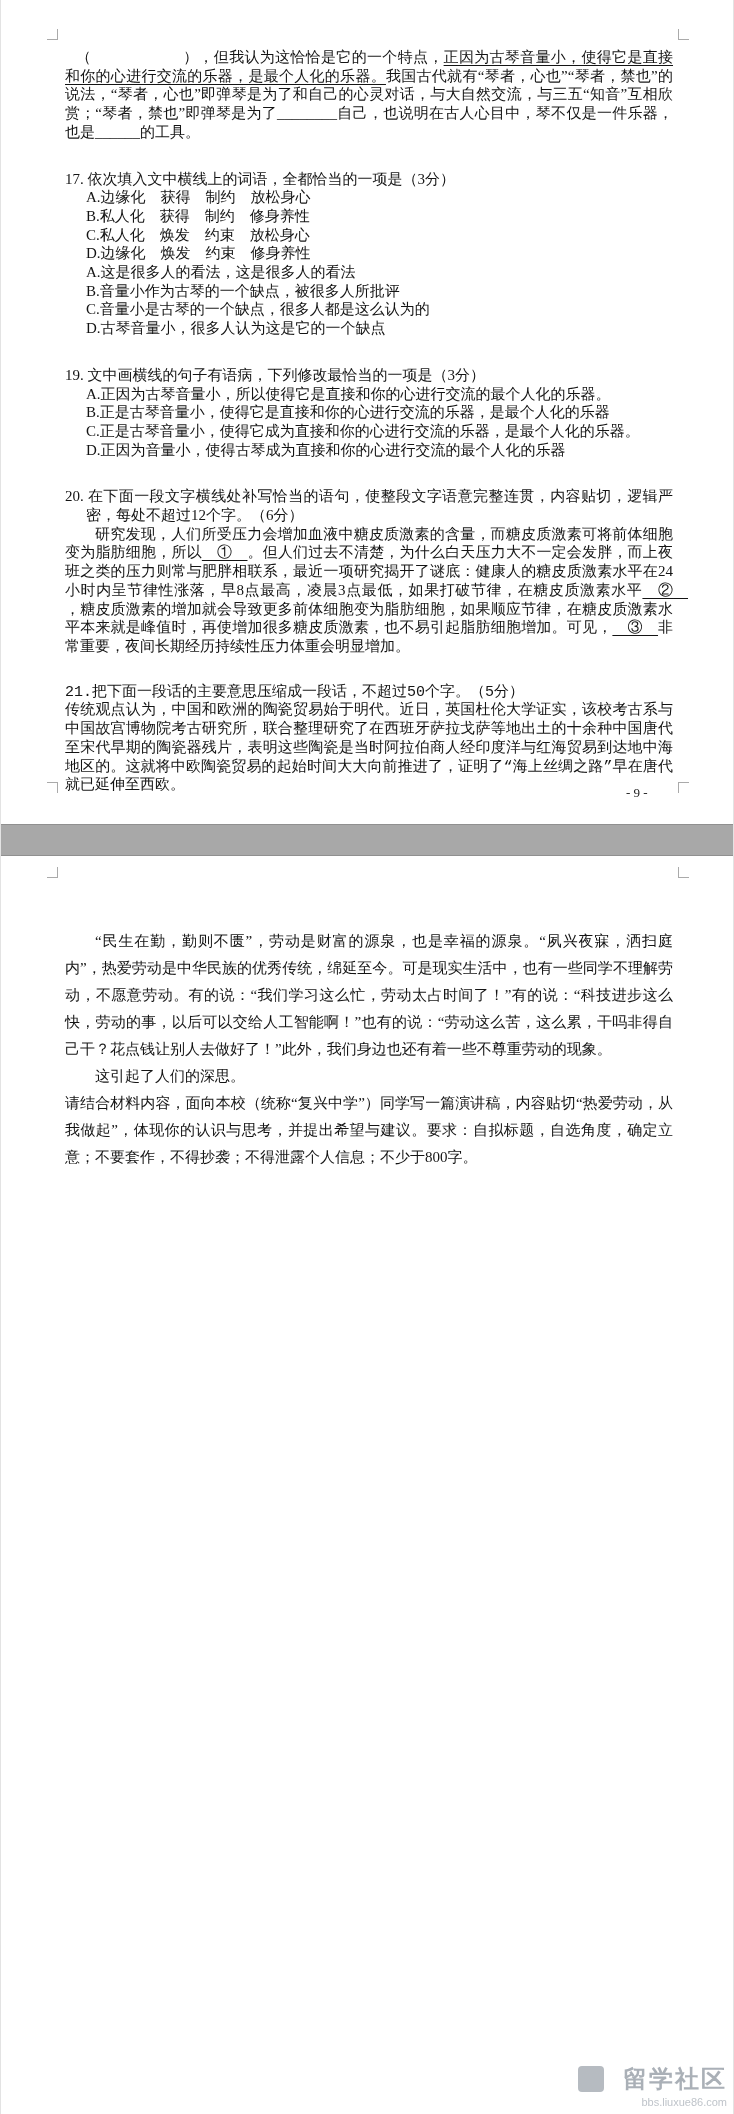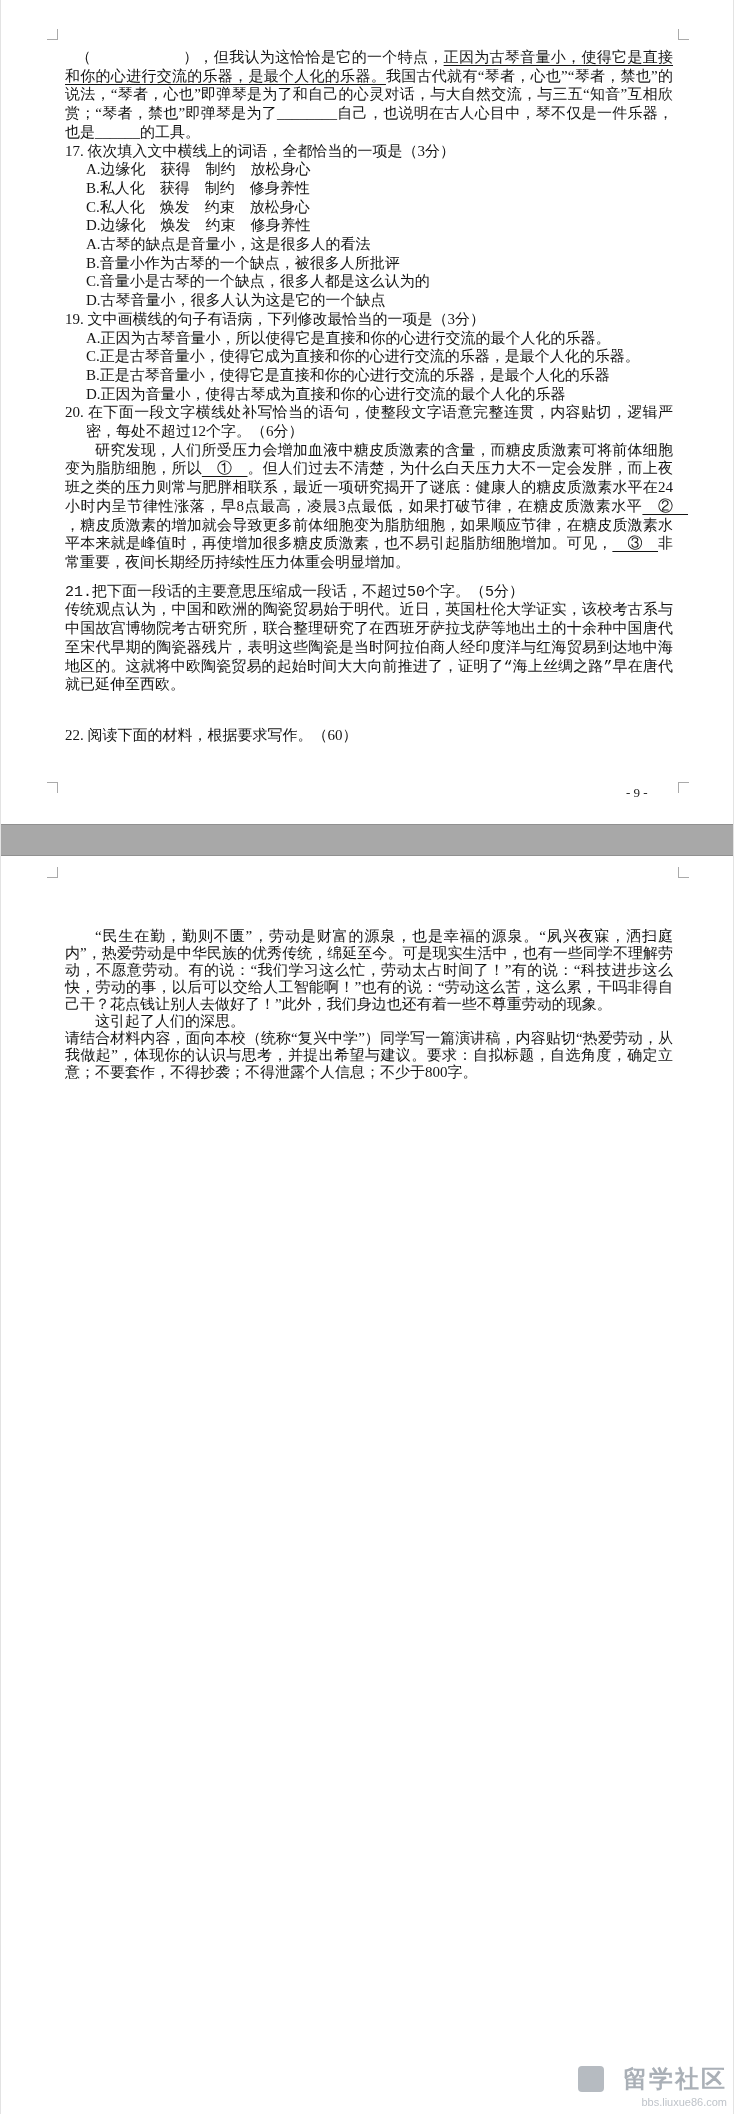--- a/index.html
+++ b/index.html
@@ -12,26 +12,26 @@
   }
   .page { position:absolute; left:0; width:734px; background:#ffffff; }
   .page1 { top:0; height:824px; }
   .page-gap { position:absolute; top:824px; left:0; width:734px; height:32px;
     background:#a8a8a8; border-top:1px solid #909090; border-bottom:1px solid #909090; }
   .page2 { top:856px; height:1258px; }
 
   .content { position:absolute; left:64px; width:608px; color:#141414;
     font-size:15px; line-height:18.7px; text-align:justify; }
   .p1content { top:48px; }
-  .p2content { top:72px; line-height:17px; }
+  .p2content { top:72px; line-height:27px; }
 
   .para { margin:0; }
   .intro { text-indent:11px; }
   .indent2 { text-indent:2em; }
-  .stem { padding-left:21px; text-indent:-21px; }
+  .stem { padding-left:21px; text-indent:-21px;margin-top:28px; }
   .option { padding-left:21px; }
   .ul { text-decoration:underline; text-underline-offset:3px; }
   .blank { text-decoration:underline; text-underline-offset:3px; }
   .q21 { margin-top:12px;font-family:Liberation Mono, monospace; }
   .q22 { margin-top:30px; }
   .p2para { margin-bottom:0; }
 
   .pagenum { position:absolute; left:625px; top:785px; font-size:13px; color:#222; }
 
   .crop { position:absolute; width:11px; height:11px; }
@@ -70,31 +70,31 @@
 
       <div class="question">
         <p class="stem">17. 依次填入文中横线上的词语，全都恰当的一项是（3分）</p>
         <p class="option">A.边缘化　获得　制约　放松身心</p>
         <p class="option">B.私人化　获得　制约　修身养性</p>
         <p class="option">C.私人化　焕发　约束　放松身心</p>
         <p class="option">D.边缘化　焕发　约束　修身养性</p>
       </div>
 
       <div class="question">
-        <p class="option">A.古琴的缺点是音量小，这是很多人的看法</p>
+        <p class="option">A.这是很多人的看法，这是很多人的看法</p>
         <p class="option">B.音量小作为古琴的一个缺点，被很多人所批评</p>
         <p class="option">C.音量小是古琴的一个缺点，很多人都是这么认为的</p>
         <p class="option">D.古琴音量小，很多人认为这是它的一个缺点</p>
       </div>
 
       <div class="question">
         <p class="stem">19. 文中画横线的句子有语病，下列修改最恰当的一项是（3分）</p>
         <p class="option">A.正因为古琴音量小，所以使得它是直接和你的心进行交流的最个人化的乐器。</p>
+        <p class="option">B.正是古琴音量小，使得它是直接和你的心进行交流的乐器，是最个人化的乐器</p>
         <p class="option">C.正是古琴音量小，使得它成为直接和你的心进行交流的乐器，是最个人化的乐器。</p>
-        <p class="option">B.正是古琴音量小，使得它是直接和你的心进行交流的乐器，是最个人化的乐器</p>
         <p class="option">D.正因为音量小，使得古琴成为直接和你的心进行交流的最个人化的乐器</p>
       </div>
 
       <div class="question">
         <p class="stem">20. 在下面一段文字横线处补写恰当的语句，使整段文字语意完整连贯，内容贴切，逻辑严密，每处不超过12个字。（6分）</p>
         <p class="para indent2"><span>研究发现，人们所受压力会增加血液中糖皮质激素的含量，而糖皮质激素可将前体细胞变为脂肪细胞，所以</span><span class="blank">　①　</span><span>。但人们过去不清楚，为什么白天压力大不一定会发胖，而上夜班之类的压力则常与肥胖相联系，最近一项研究揭开了谜底：健康人的糖皮质激素水平在24小时内呈节律性涨落，早8点最高，凌晨3点最低，如果打破节律，在糖皮质激素水平</span><span class="blank">　②　</span><span>，糖皮质激素的增加就会导致更多前体细胞变为脂肪细胞，如果顺应节律，在糖皮质激素水平本来就是峰值时，再使增加很多糖皮质激素，也不易引起脂肪细胞增加。可见，</span><span class="blank">　③　</span><span>非常重要，夜间长期经历持续性压力体重会明显增加。</span></p>
       </div>
 
       <div class="question q21">
         <p class="stem">21.把下面一段话的主要意思压缩成一段话，不超过50个字。（5分）</p>

